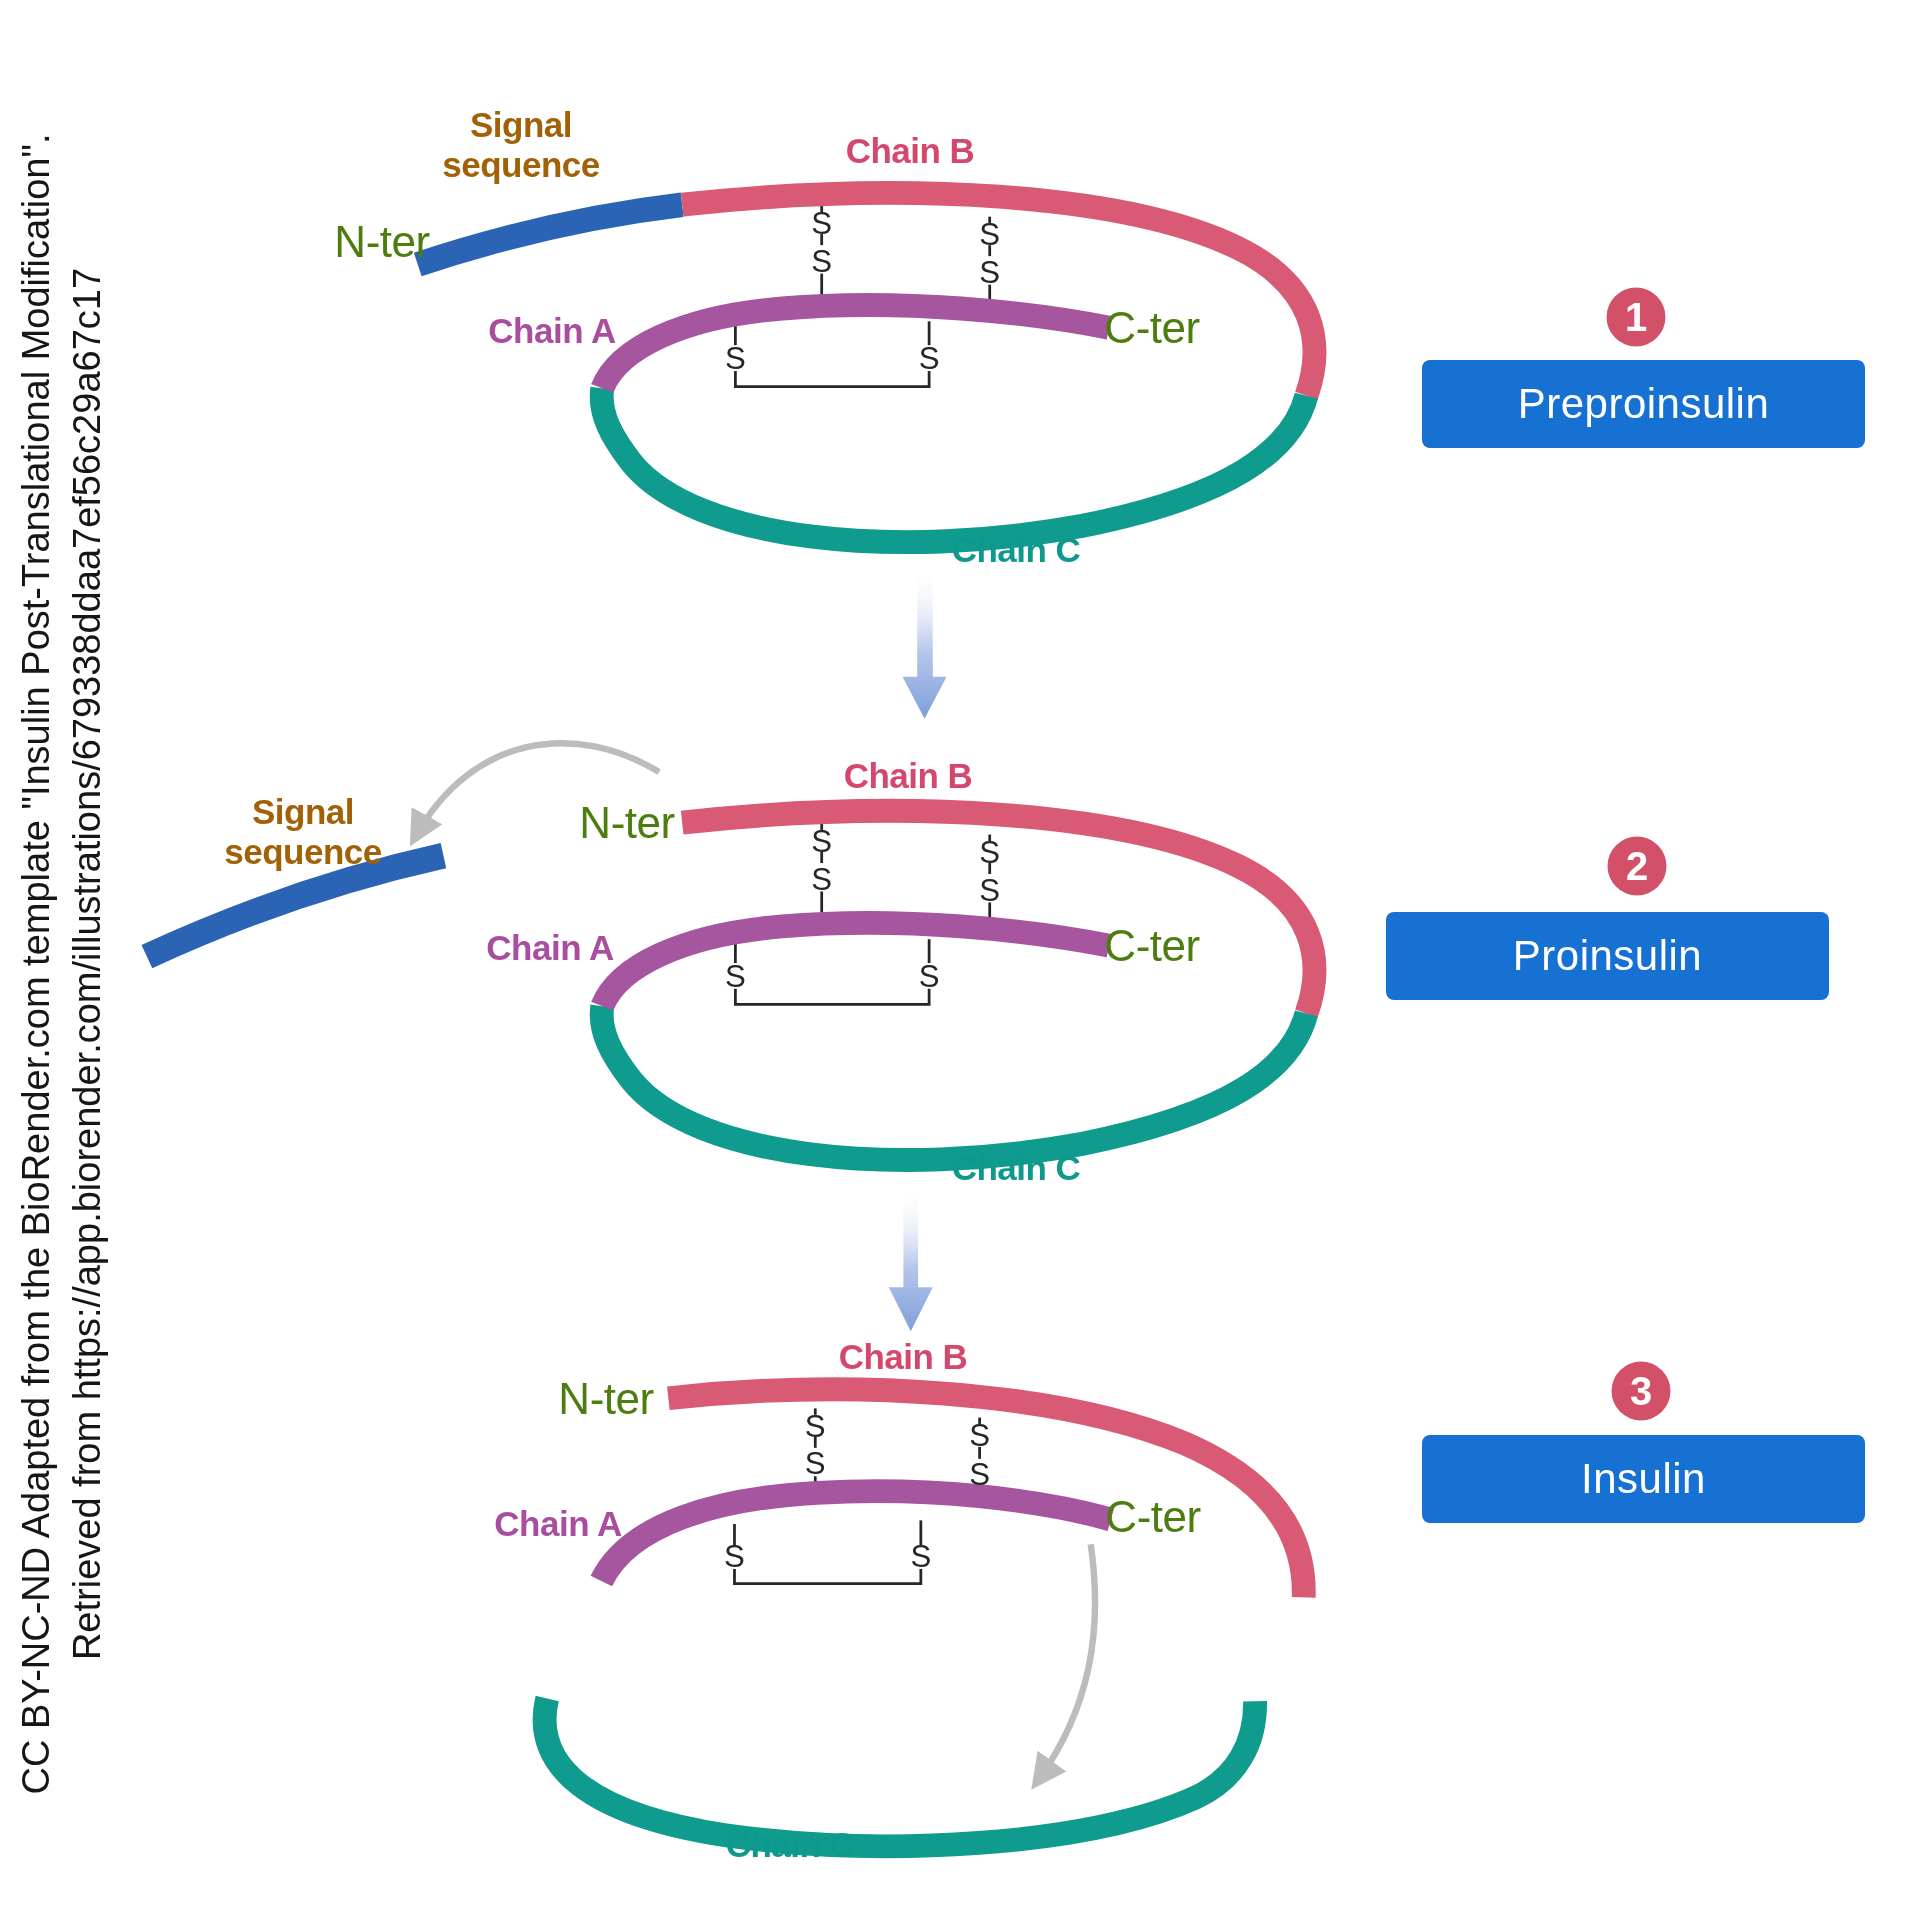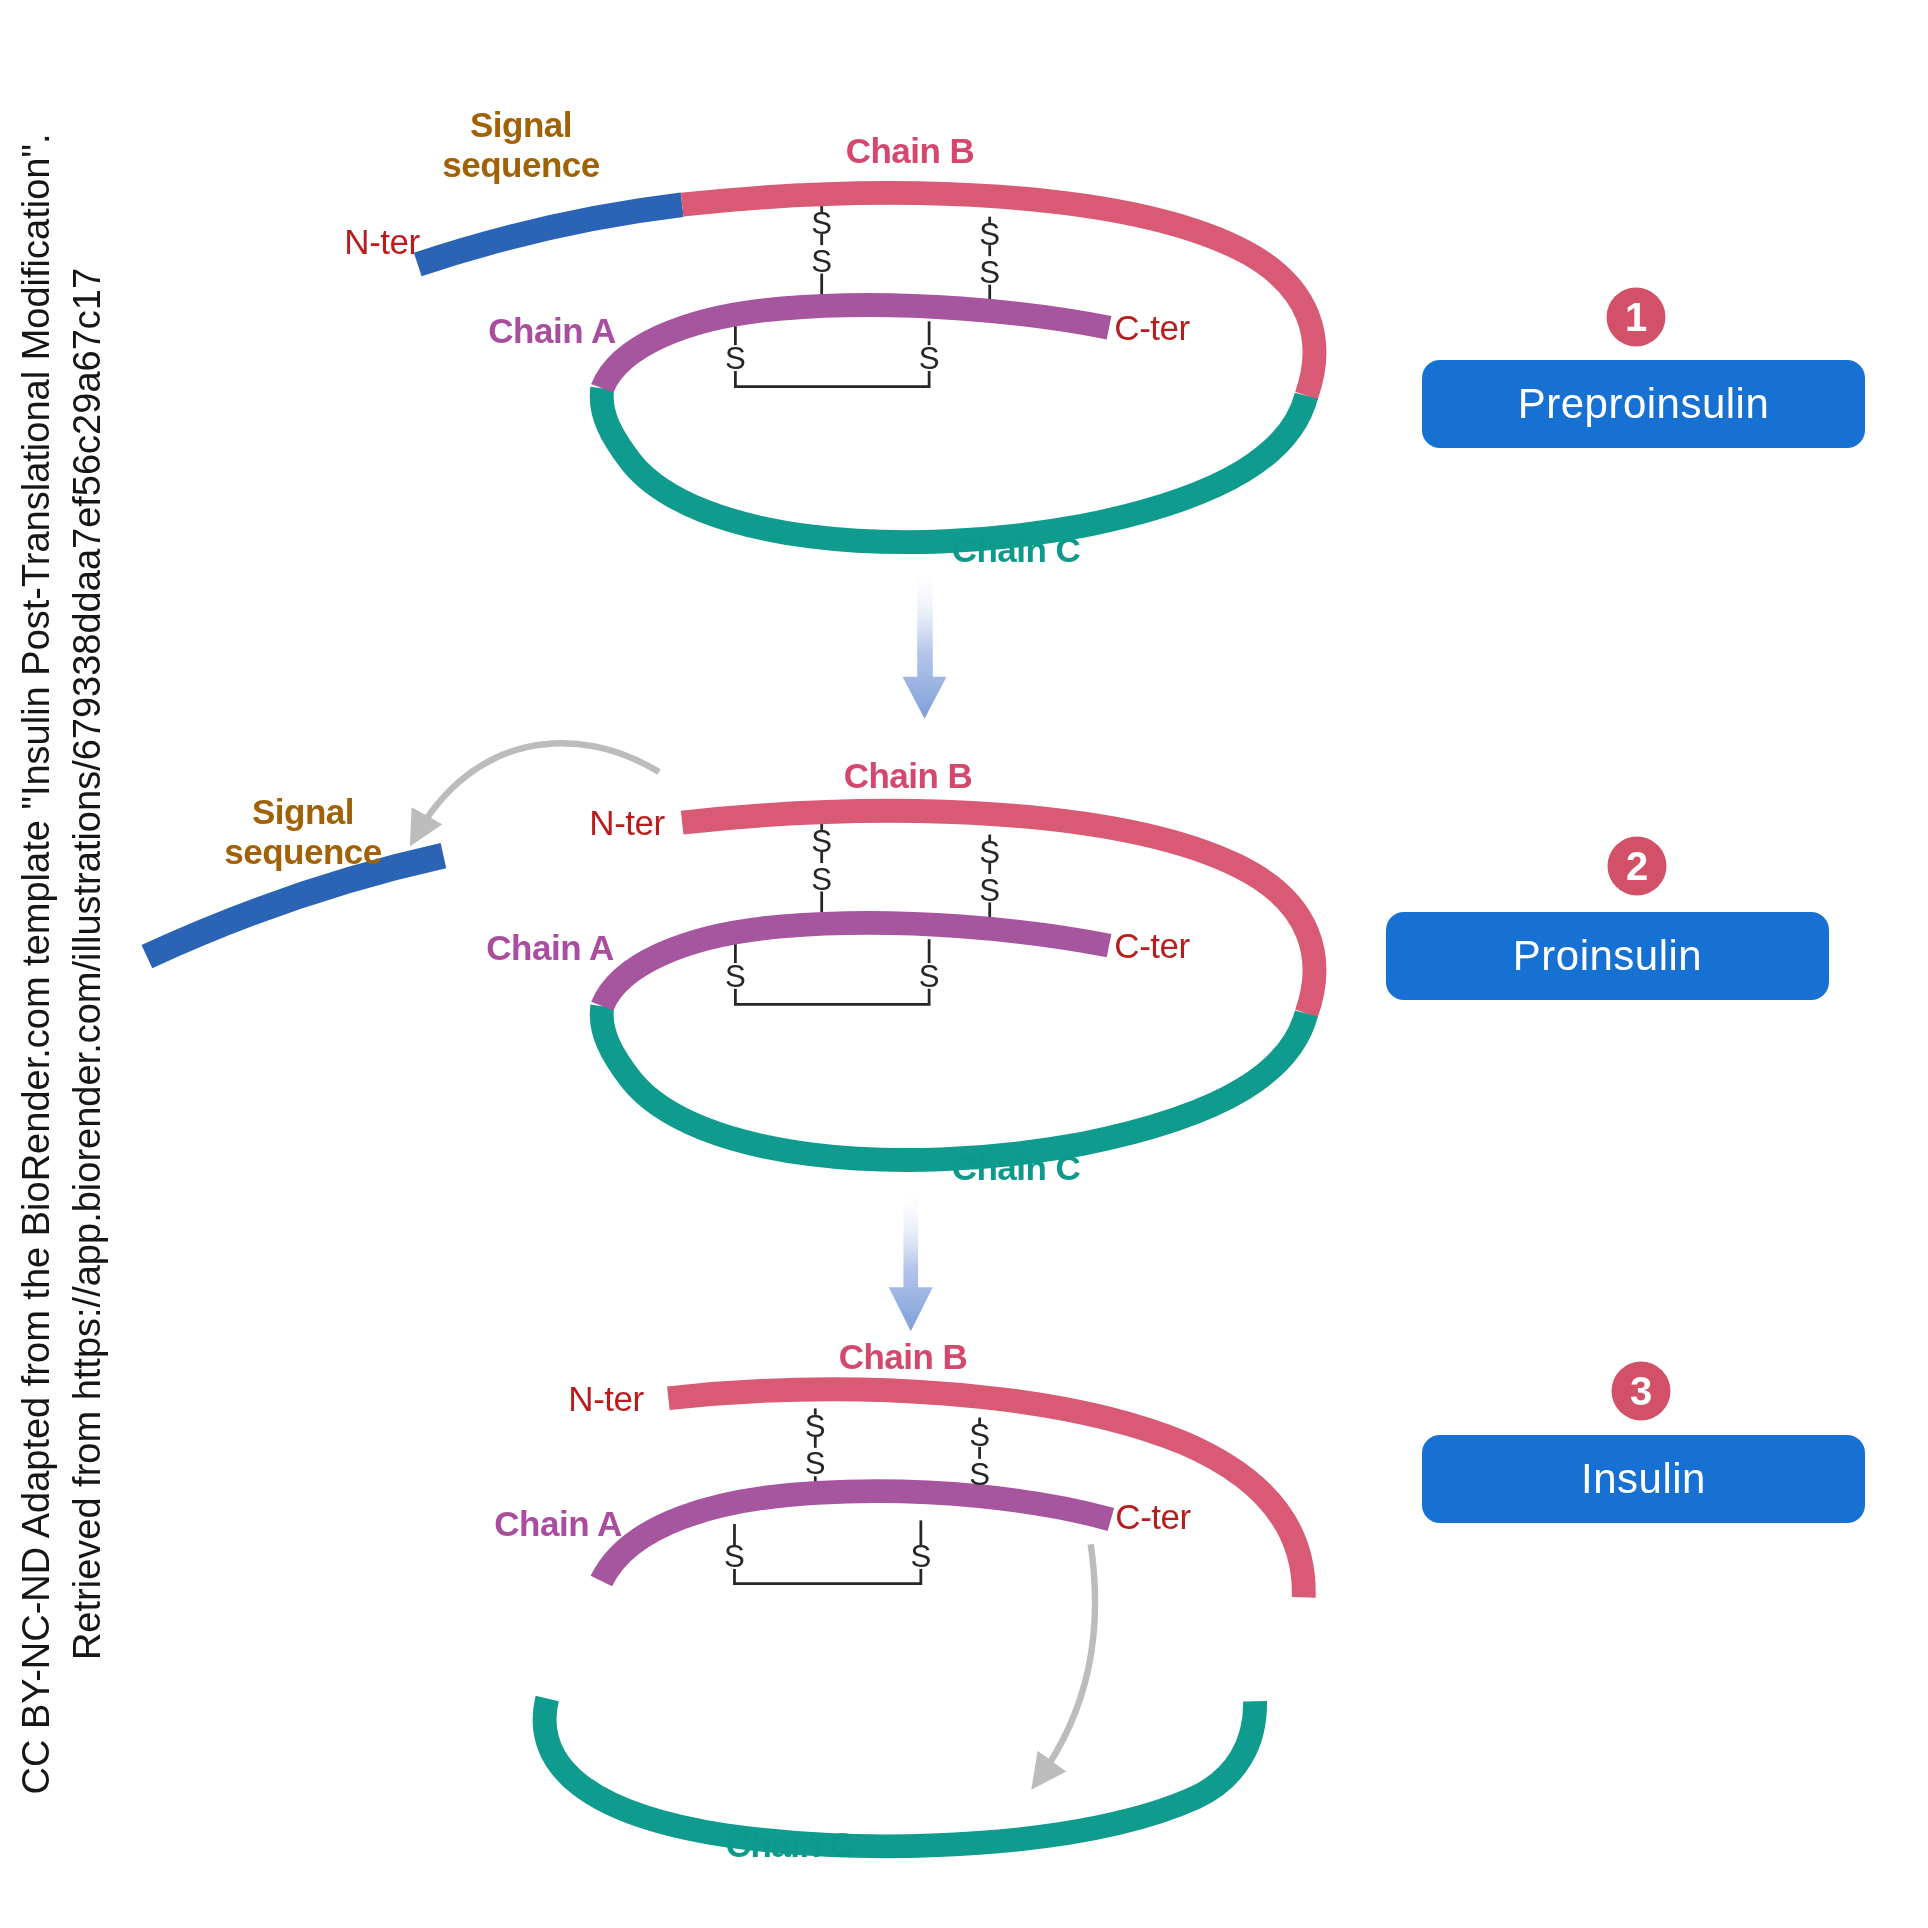--- a/index.html
+++ b/index.html
@@ -1,30 +1,30 @@
 <!DOCTYPE html>
 <html style="font-size:14.7px"><head>
 <meta charset="utf-8">
 <style>
   html,body{margin:0;padding:0;}
   body{width:1928px;height:1928px;background:#ffffff;position:relative;overflow:hidden;
        font-family:"Liberation Sans","DejaVu Sans",sans-serif;}
   .canvas{position:absolute;inset:0;}
   svg.underlay{position:absolute;left:0;top:0;}
   .lbl{position:absolute;transform:translate(-50%,-50%);white-space:nowrap;
-       font-size:35px;color:#b91c1c;letter-spacing:-0.5px;}
+       font-size:44px;color:#4d7c0f;letter-spacing:-0.5px;}
   .lbl.bold{font-weight:bold;font-size:35px;}
   .lbl.blue{color:#a16207;}
   .lbl.red{color:#d4486e;margin-left:12px;}
   .lbl.purple{color:#a94d9e;margin-left:10px;}
   .lbl.teal{color:#0d998b;margin-top:48px;}
   .badge{position:absolute;width:59px;height:59px;border-radius:50%;background:#d25169;
          transform:translate(-50%,-50%);display:flex;align-items:center;justify-content:center;
          color:#ffffff;font-weight:bold;font-size:40px;}
-  .btn{position:absolute;width:443px;height:88px;background:#1671d2;border-radius:18px;
+  .btn{position:absolute;width:443px;height:88px;background:#1671d2;border-radius:8px;
        display:flex;align-items:center;justify-content:center;color:#ffffff;font-size:42px;
        border:none;letter-spacing:0.5px;}
   .attribution{position:absolute;left:62px;top:964px;
        transform:translate(-50%,-50%) rotate(-90deg);text-align:center;
        font-size:38px;line-height:51px;color:#161616;white-space:nowrap;}
 </style>
 </head>
 <body>
 
 <div class="canvas">

